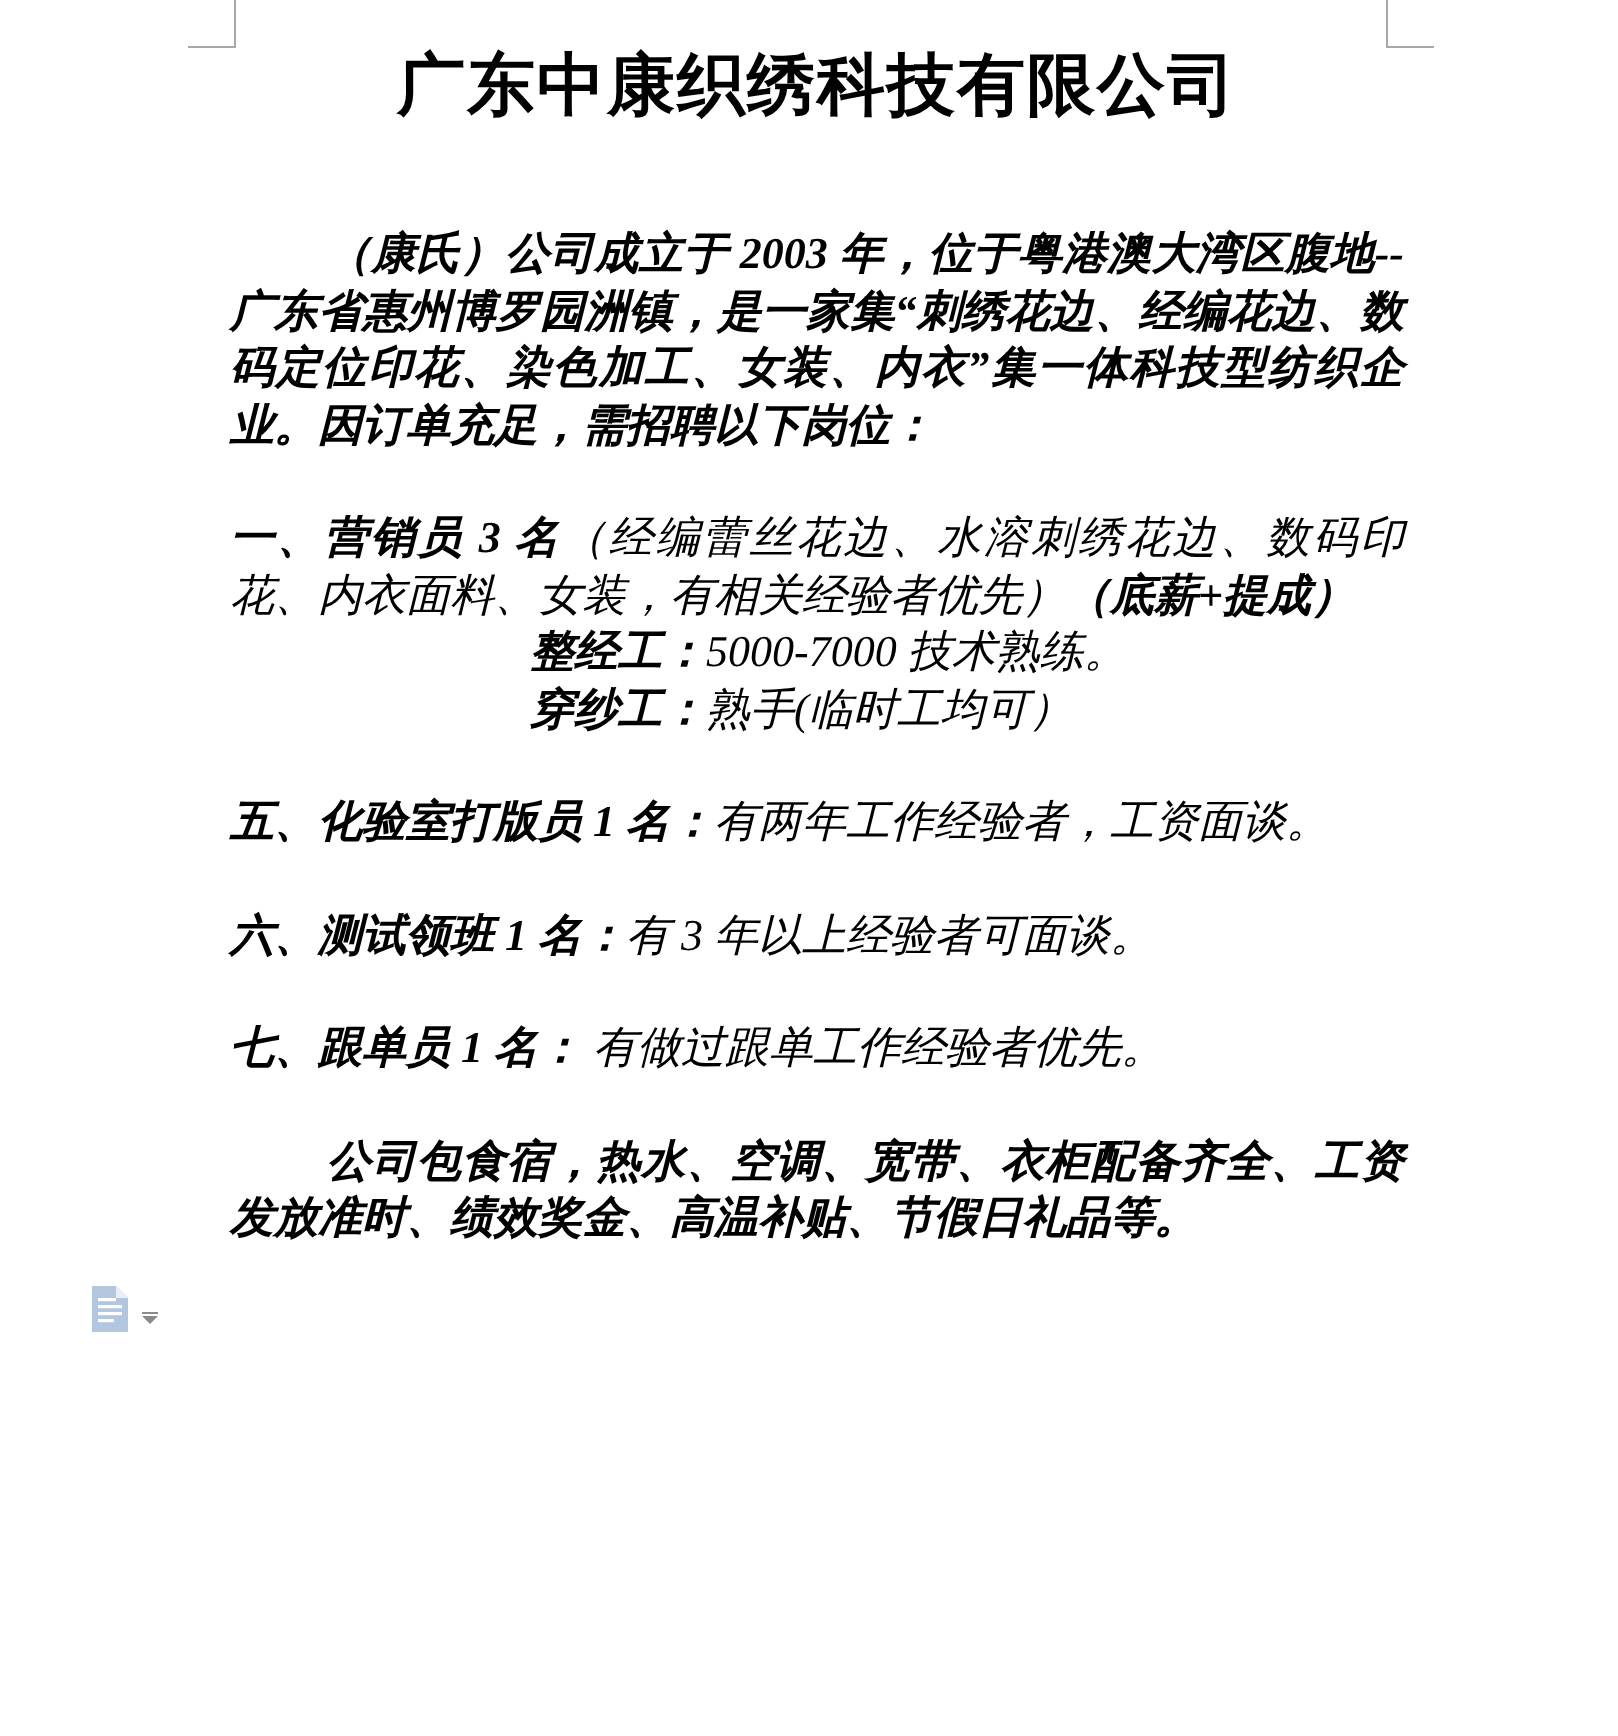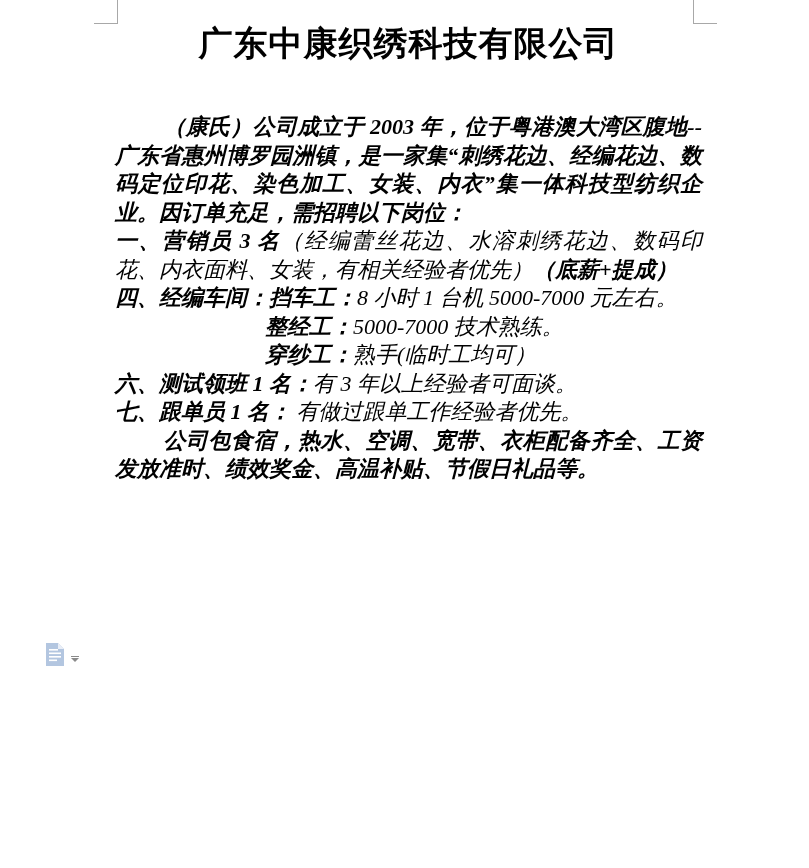--- a/index.html
+++ b/index.html
@@ -45,21 +45,21 @@
     text-align:center;
     letter-spacing:1px;
   }
   .para{
     margin:0;
     font-size:22px;
     line-height:28.5px;
     text-align:justify;
     text-justify:inter-ideograph;
   }
-  .para.gap{}
+  .para.gap{margin-top:28px;}
   .para.indent{text-indent:2.2em;}
   .para.hang{padding-left:150px;}
   .run{font-weight:normal;font-style:italic;}
   .run.bold{font-weight:bold;}
 
   
   .paste-options{
     position:absolute;
     left:45px;top:642px;
     display:flex;align-items:center;gap:6px;
@@ -89,23 +89,23 @@
   <div class="mark v tr-v"></div>
   <div class="mark h tr-h"></div>
 
   <div class="content">
     <h1 class="doc-title">广东中康织绣科技有限公司</h1>
 
     <div>
 
     <p class="para indent"><span class="run bold">（康氏）公司成立于 2003 年，位于粤港澳大湾区腹地--广东省惠州博罗园洲镇，是一家集“刺绣花边、经编花边、数码定位印花、染色加工、女装、内衣”集一体科技型纺织企业。因订单充足，需招聘以下岗位：</span></p>
         <p class="para gap"><span class="run bold">一、营销员 3 名</span><span class="run">（经编蕾丝花边、水溶刺绣花边、数码印花、内衣面料、女装，有相关经验者优先）</span><span class="run bold">（底薪+提成）</span></p>
-        <p class="para gap"><span class="run bold">四、经编车间：挡车工：</span><span class="run">8 小时 1 台机 5000-7000 元左右。</span></p>
         <p class="para hang"><span class="run bold">整经工：</span><span class="run">5000-7000 技术熟练。</span></p>
         <p class="para hang"><span class="run bold">穿纱工：</span><span class="run">熟手(临时工均可）</span></p>
+        <p class="para gap"><span class="run bold">五、化验室打版员 1 名：</span><span class="run">有两年工作经验者，工资面谈。</span></p>
         <p class="para gap"><span class="run bold">六、测试领班 1 名：</span><span class="run">有 3 年以上经验者可面谈。</span></p>
         <p class="para gap"><span class="run bold">七、跟单员 1 名：</span><span class="run">  有做过跟单工作经验者优先。</span></p>
         <p class="para gap indent"><span class="run bold">公司包食宿，热水、空调、宽带、衣柜配备齐全、工资发放准时、绩效奖金、高温补贴、节假日礼品等。</span></p>
       </div>
   </div>
 
   <div class="paste-options">
     <span>
       <svg class="doc-icon" width="20" height="25" viewBox="0 0 20 25" aria-hidden="true">
         <path d="M1 1 h12 l6 6 v17 h-18 z" fill="#b3c6e0"></path>

